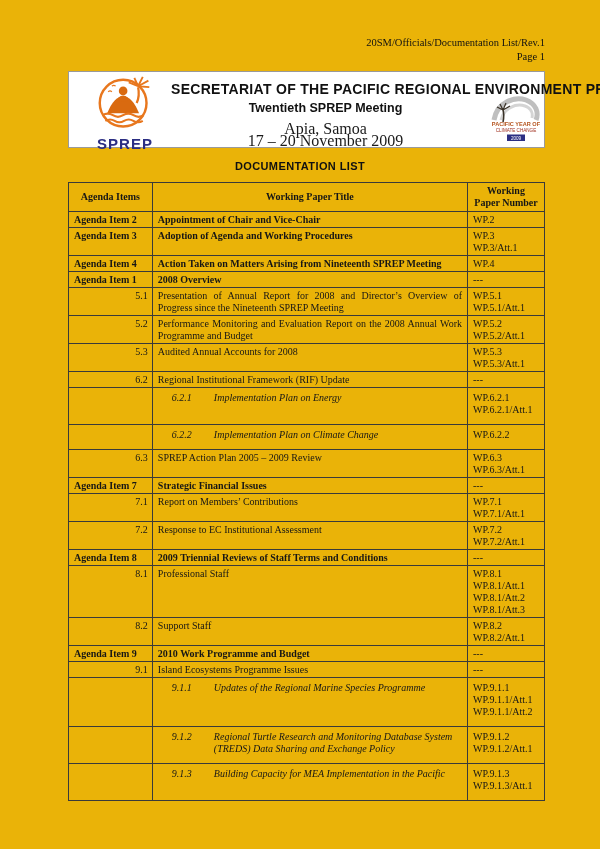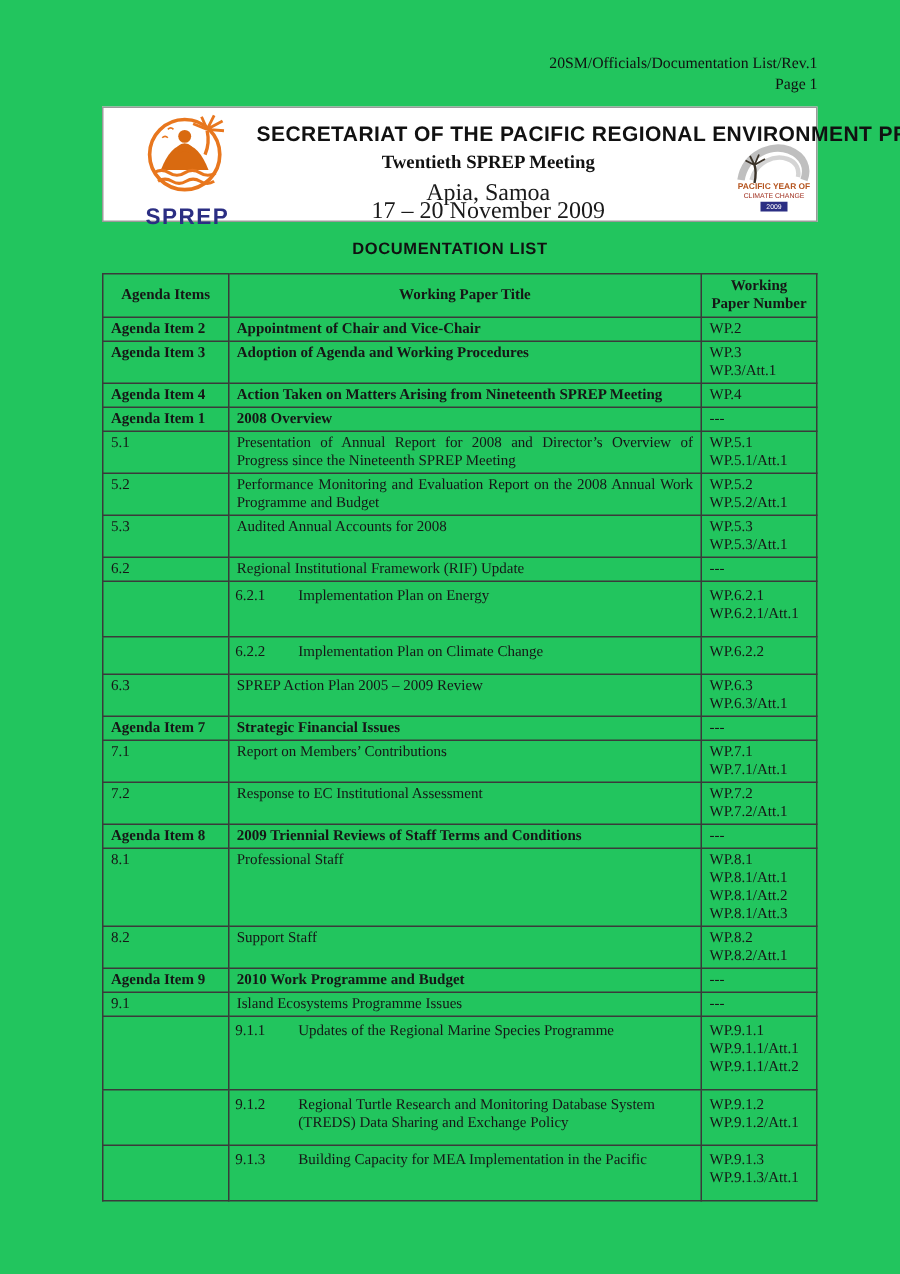--- a/index.html
+++ b/index.html
@@ -1,18 +1,18 @@
 <!DOCTYPE html>
 <html><head>
 <meta charset="utf-8">
 <style>
   * { margin:0; padding:0; box-sizing:border-box; }
   html,body { background:#ffffff; }
   .page {
-    position:relative; width:600px; height:849px; background:#22c55e;
+    position:relative; width:600px; height:849px; background:#eab308;
     font-family:"Liberation Serif", serif; color:#1a1a1a; overflow:hidden;
     margin:0 auto;
   }
   
   .doc-ref {
     position:absolute; top:36px; right:55px; text-align:right;
     font-size:10.5px; line-height:1.32; color:#111;
   }
   
   .header-box {
@@ -24,21 +24,21 @@
     font-family:"Liberation Sans", sans-serif; font-weight:bold;
     font-size:15px; letter-spacing:1px; color:#2B2E83; margin-top:-2px;
   }
   .org-name {
     position:absolute; left:102px; right:5px; top:9px; text-align:left;
     font-family:"Liberation Sans", sans-serif; font-weight:bold;
     font-size:14px; letter-spacing:0.3px; color:#111; white-space:nowrap;
   }
   .meeting-title {
     position:absolute; left:100px; right:62px; top:29px; text-align:center;
-    font-family:Liberation Serif, serif; font-weight:bold;
+    font-family:Liberation Sans, sans-serif; font-weight:bold;
     font-size:12.5px; color:#111;
   }
   .location { position:absolute; left:100px; right:62px; top:48px; text-align:center; font-size:16px; }
   .dates    { position:absolute; left:100px; right:62px; top:60px; text-align:center; font-size:16px; }
   .logo-pycc { position:absolute; right:3px; top:22px; width:50px; height:50px; }
   
   .doc-title {
     position:absolute; left:0; right:0; top:160px; text-align:center;
     font-family:"Liberation Sans", sans-serif; font-weight:bold;
     font-size:11px; letter-spacing:0.4px; color:#111;
@@ -51,25 +51,25 @@
   }
   .doc-table th, .doc-table td {
     border:1px solid #3a3a3a; padding:1.5px 5px; vertical-align:top; color:#161616;
   }
   .doc-table thead th { font-weight:bold; vertical-align:middle; padding:2px 6px; }
   .doc-table thead th.h-num { text-align:center; }
   .doc-table col.col-item { width:84px; }
   .doc-table col.col-title { width:316px; }
   .doc-table col.col-num { width:77px; }
   td.c1.agenda { font-weight:bold; text-align:left; }
-  td.c1.num { text-align:left; padding-right:4px; }
+  td.c1.num { text-align:right; padding-right:4px; }
   td.c2.t-bold { font-weight:bold; }
   td.c2.t-justify { text-align:justify; }
   tr.row-sub td { padding-top:4px; padding-bottom:8px; }
-  tr.row-sub td.c2 { padding-left:4px; }
+  tr.row-sub td.c2 { font-style:italic; padding-left:19px; }
   .si-wrap { display:flex; }
   .si-num { width:42px; flex-shrink:0; }
   .si-text { flex:1; }
   td.c3 div { white-space:nowrap; }
 </style>
 </head>
 <body>
 
 <div class="page">
 

